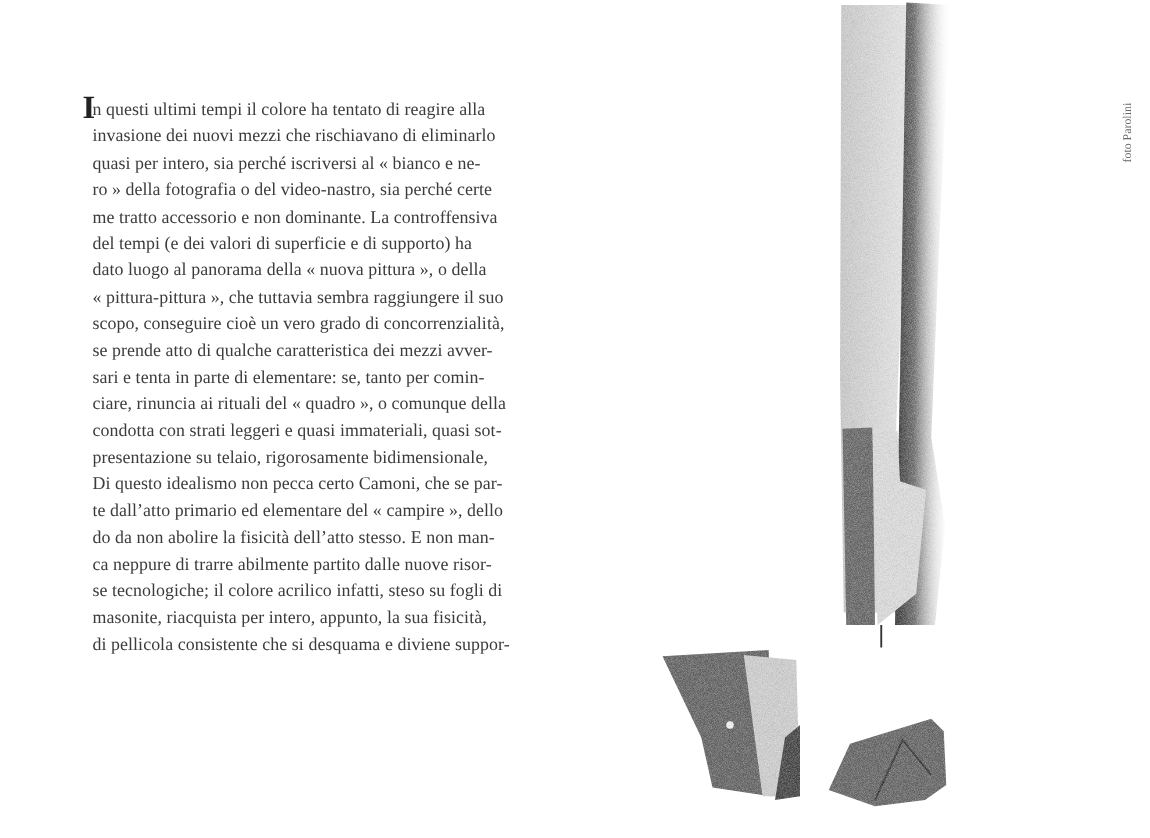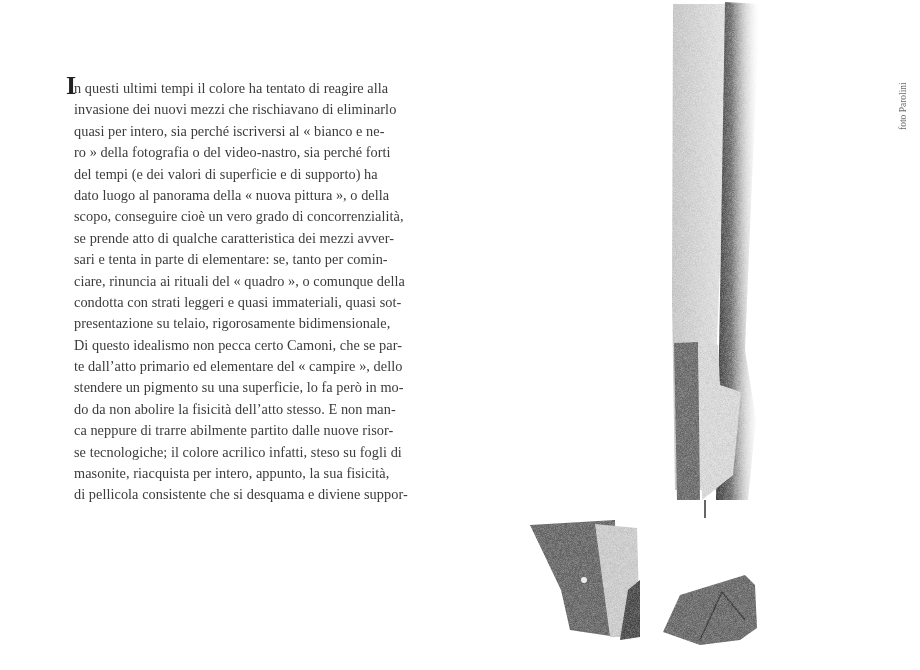--- a/index.html
+++ b/index.html
@@ -31,32 +31,33 @@
 </head>
 <body>
 
 <div class="text-block">
   <div class="line first-line">
     <span class="dropcap">I</span>
     <span class="rest">n questi ultimi tempi il colore ha tentato di reagire alla</span>
   </div>
   <span class="line">invasione dei nuovi mezzi che rischiavano di eliminarlo</span>
   <span class="line">quasi per intero, sia perché iscriversi al « bianco e ne-</span>
-  <span class="line">ro » della fotografia o del video-nastro, sia perché forti</span>
+  <span class="line">ro » della fotografia o del video-nastro, sia perché certe</span>
+  <span class="line">me tratto accessorio e non dominante. La controffensiva</span>
   <span class="line">del tempi (e dei valori di superficie e di supporto) ha</span>
   <span class="line">dato luogo al panorama della « nuova pittura », o della</span>
+  <span class="line">« pittura-pittura », che tuttavia sembra raggiungere il suo</span>
   <span class="line">scopo, conseguire cioè un vero grado di concorrenzialità,</span>
   <span class="line">se prende atto di qualche caratteristica dei mezzi avver-</span>
   <span class="line">sari e tenta in parte di elementare: se, tanto per comin-</span>
   <span class="line">ciare, rinuncia ai rituali del « quadro », o comunque della</span>
   <span class="line">condotta con strati leggeri e quasi immateriali, quasi sot-</span>
   <span class="line">presentazione su telaio, rigorosamente bidimensionale,</span>
   <span class="line">Di questo idealismo non pecca certo Camoni, che se par-</span>
   <span class="line">te dall’atto primario ed elementare del « campire », dello</span>
-  <span class="line">stendere un pigmento su una superficie, lo fa però in mo-</span>
   <span class="line">do da non abolire la fisicità dell’atto stesso. E non man-</span>
   <span class="line">ca neppure di trarre abilmente partito dalle nuove risor-</span>
   <span class="line">se tecnologiche; il colore acrilico infatti, steso su fogli di</span>
   <span class="line">masonite, riacquista per intero, appunto, la sua fisicità,</span>
   <span class="line">di pellicola consistente che si desquama e diviene suppor-</span>
 </div>
 
 <div class="credit">foto Parolini</div>
 
 <svg class="artwork" viewBox="500 0 360 670" width="360" height="670">

